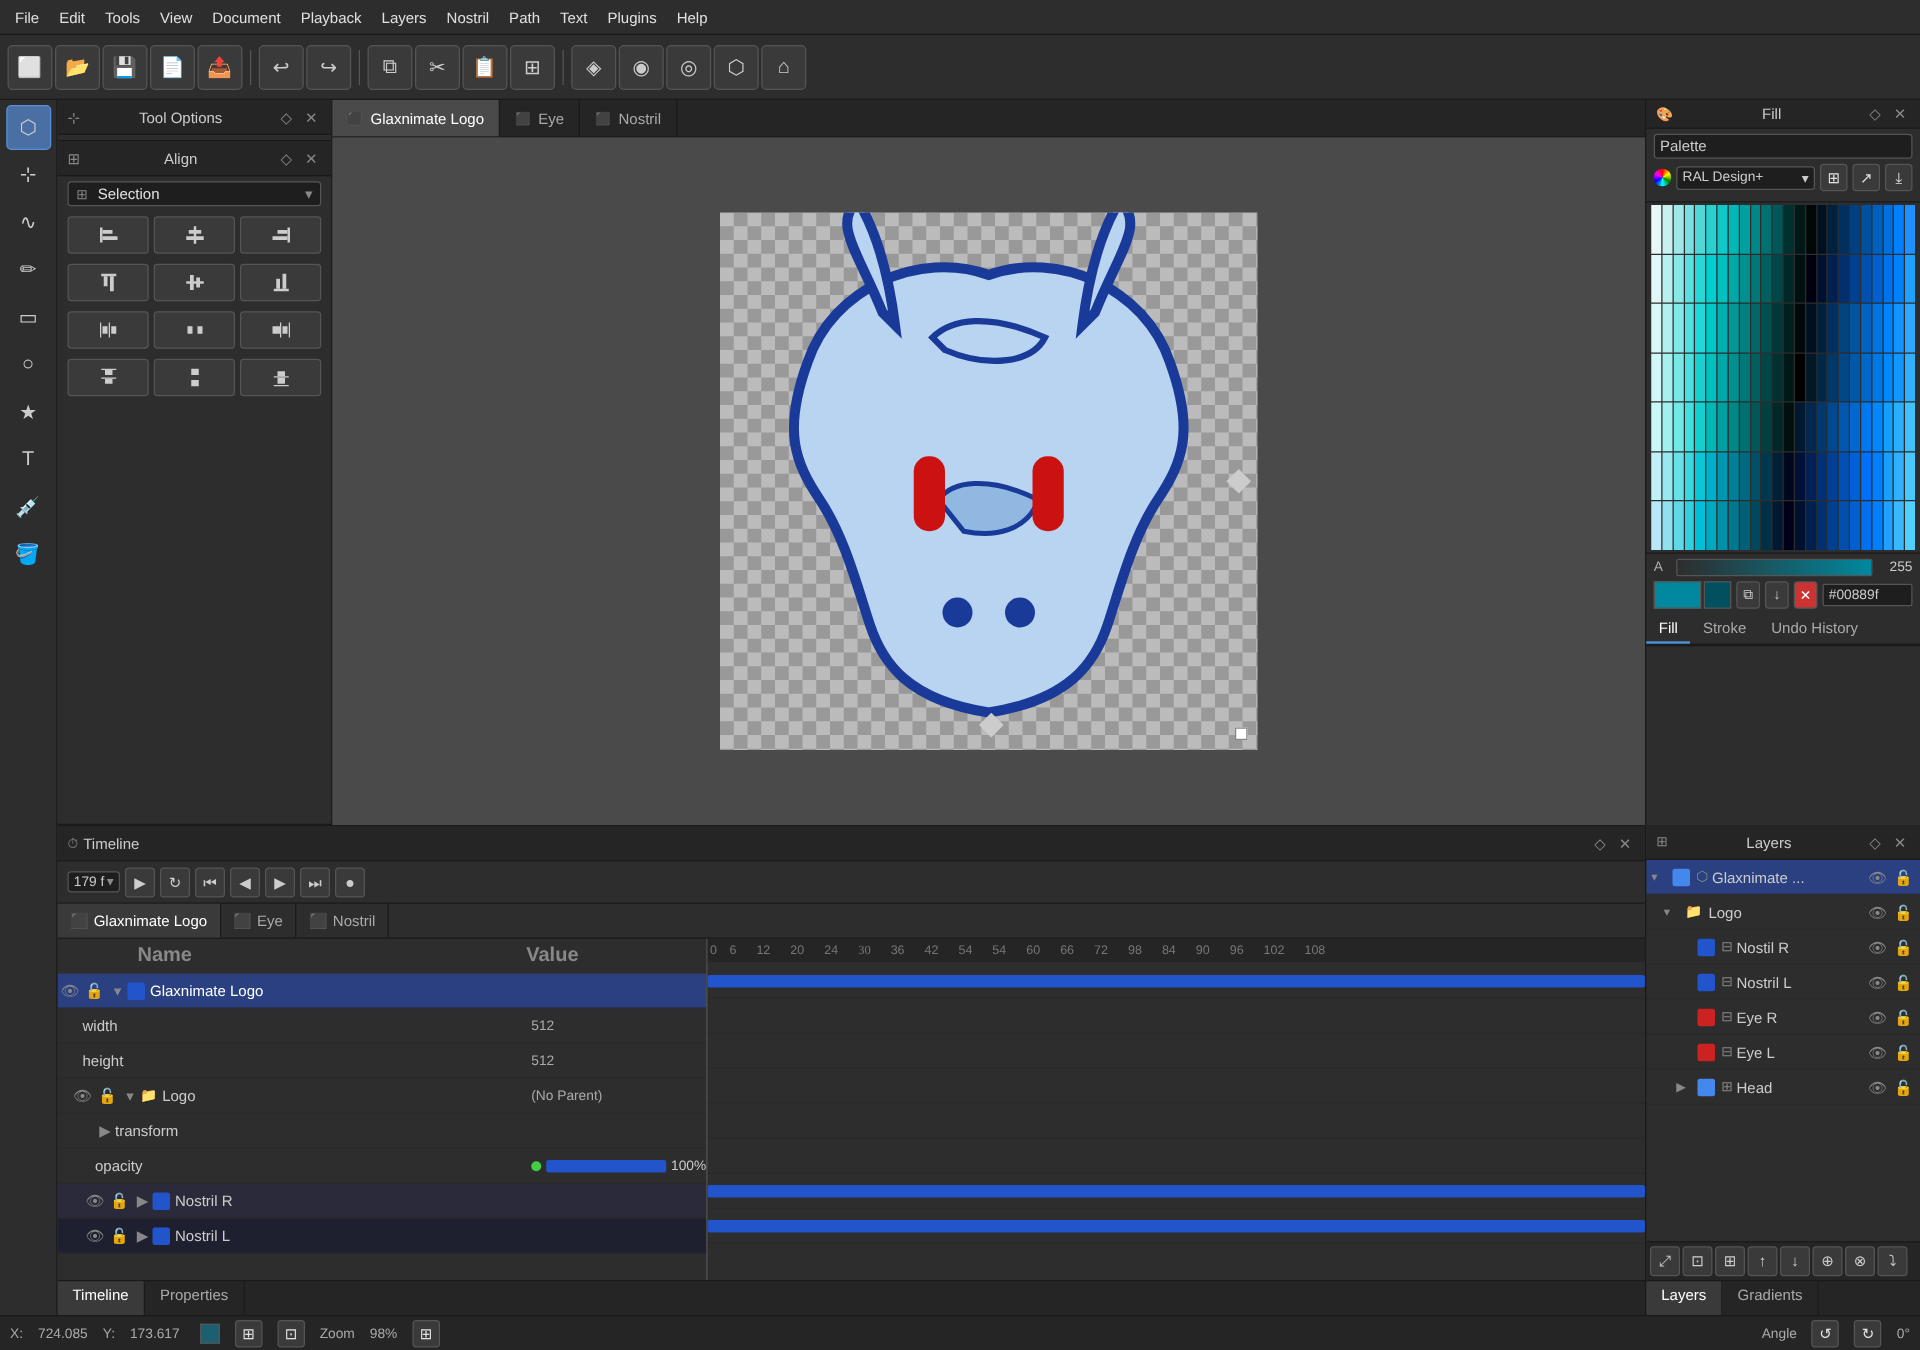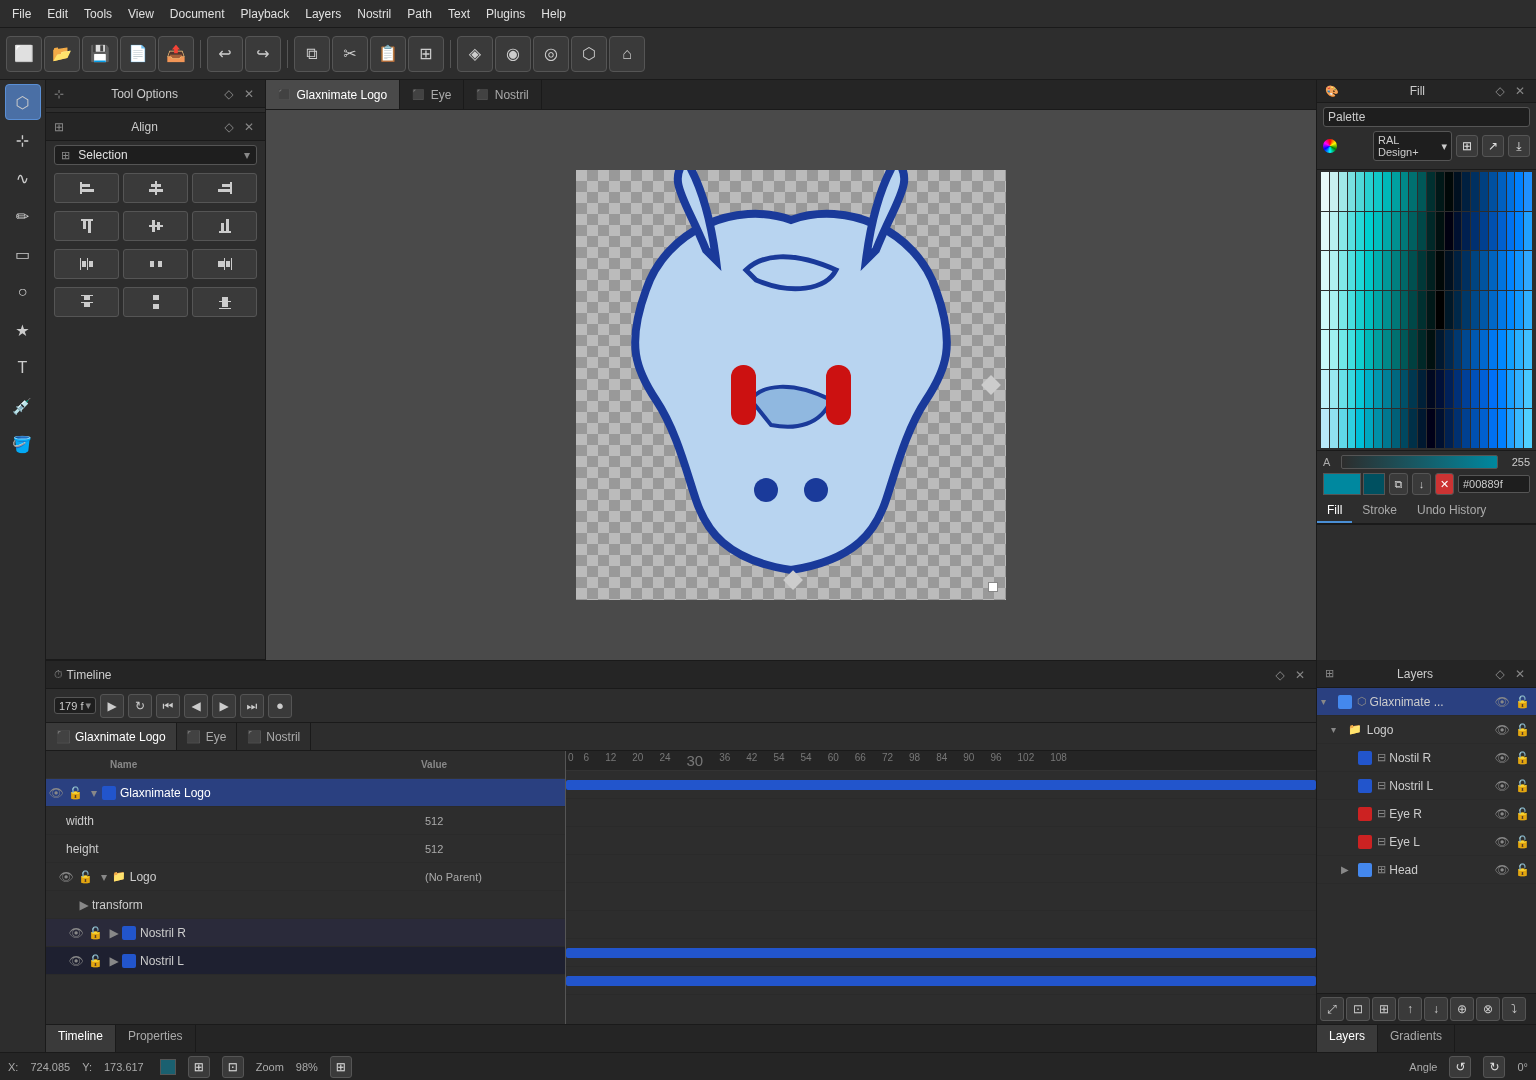--- a/index.html
+++ b/index.html
@@ -74,21 +74,21 @@
 
     .timeline-tabs { display: flex; border-bottom: 1px solid #1a1a1a; height: 28px; }
     .timeline-tab { display: flex; align-items: center; gap: 4px; padding: 0 10px; cursor: pointer; border-right: 1px solid #1a1a1a; font-size: 12px; color: #aaa; }
     .timeline-tab.active { background: #3a3a3a; color: #fff; }
 
     .timeline-content { flex: 1; display: flex; overflow: hidden; }
     .timeline-tracks { width: 520px; border-right: 1px solid #555; overflow-y: auto; }
     .timeline-ruler { flex: 1; overflow: hidden; position: relative; }
 
     .track-header-row { display: flex; align-items: center; border-bottom: 1px solid #333; height: 28px; background: #2d2d2d; padding: 0 4px; }
-    .track-col-header { font-size: 10px; color: #888; font-weight: bold; }
+    .track-col-header { font-size: 16px; color: #888; font-weight: bold; }
 
     .track-row { display: flex; align-items: center; border-bottom: 1px solid #2a2a2a; height: 28px; }
     .track-row.selected { background: #2a4080; }
     .track-visibility { width: 20px; height: 28px; display: flex; align-items: center; justify-content: center; cursor: pointer; color: #888; font-size: 12px; }
     .track-lock { width: 20px; height: 28px; display: flex; align-items: center; justify-content: center; cursor: pointer; color: #888; font-size: 12px; }
     .track-expand { width: 16px; height: 28px; display: flex; align-items: center; justify-content: center; cursor: pointer; color: #888; }
     .track-name { font-size: 12px; color: #ccc; flex: 1; }
     .track-name.highlight { color: #fff; font-weight: 500; }
     .track-value { font-size: 11px; color: #aaa; width: 140px; }
 
@@ -376,21 +376,21 @@
               <div class="panel-ctrl-btn">✕</div>
             </div>
           </div>
 
           <div style="padding: 4px 6px; border-bottom:1px solid #1a1a1a;">
             <div style="display:flex; align-items:center; background:#1e1e1e; border:1px solid #555; border-radius:3px; padding:2px 4px; margin-bottom:4px;">
               <span style="font-size:12px; color:#ccc;">Palette</span>
             </div>
             <div style="display:flex; align-items:center; gap:4px; margin-bottom:4px;">
               <div style="width:14px; height:14px; border-radius:50%; background: conic-gradient(red, yellow, green, cyan, blue, magenta, red);"></div>
-              <div style="flex:1; background:#1e1e1e; border:1px solid #555; border-radius:3px; padding:2px 4px; font-size:11px; color:#ccc; cursor:pointer; display:flex; align-items:center; justify-content:space-between;margin-left:32px;">
+              <div style="flex:1; background:#1e1e1e; border:1px solid #555; border-radius:3px; padding:2px 4px; font-size:11px; color:#ccc; cursor:pointer; display:flex; align-items:center; justify-content:space-between;">
                 <span>RAL Design+</span>
                 <span>▾</span>
               </div>
               <div style="width:22px; height:22px; background:#3a3a3a; border:1px solid #555; border-radius:3px; display:flex; align-items:center; justify-content:center; cursor:pointer;">⊞</div>
               <div style="width:22px; height:22px; background:#3a3a3a; border:1px solid #555; border-radius:3px; display:flex; align-items:center; justify-content:center; cursor:pointer;">↗</div>
               <div style="width:22px; height:22px; background:#3a3a3a; border:1px solid #555; border-radius:3px; display:flex; align-items:center; justify-content:center; cursor:pointer;">⤓</div>
             </div>
           </div>
 
           <div style="padding:2px 4px; overflow:hidden; height:280px;">
@@ -668,20 +668,28 @@
               <span style="font-size:11px; margin-right:4px; color:#888;">📁</span>
               <span class="track-name">Logo</span>
               <span class="track-value">(No Parent)</span>
             </div>
 
             <div class="track-row" style="padding-left:30px;">
               <div class="track-expand">▶</div>
               <span class="track-name">transform</span>
             </div>
 
+            <div class="track-row" style="padding-left:30px;">
+              <span class="track-name">opacity</span>
+              <div style="display:flex; align-items:center; gap:4px; width:140px;">
+                <span style="width:8px; height:8px; border-radius:50%; background:#44cc44; display:inline-block; flex-shrink:0;"></span>
+                <div style="flex:1; height:10px; background:#2255cc; border-radius:2px;"></div>
+                <span style="font-size:11px; color:#ccc;">100%</span>
+              </div>
+            </div>
 
             <div class="track-row" style="padding-left:20px; background:#2a2a3a;">
               <div class="track-visibility">👁</div>
               <div class="track-lock">🔓</div>
               <div class="track-expand">▶</div>
               <div style="width:14px; height:14px; background:#2255cc; border-radius:2px; margin-right:4px; flex-shrink:0;"></div>
               <span class="track-name">Nostril R</span>
             </div>
 
             <div class="track-row" style="padding-left:20px; background:#1e2030;">
@@ -694,21 +702,21 @@
           </div>
 
           <div class="timeline-ruler">
             <div class="ruler-area">
               <div style="display:flex; width:100%; overflow:hidden;">
                 <span style="font-size:10px; color:#777; padding: 0 2px;">0</span>
                 <span style="font-size:10px; color:#777; padding: 0 8px;">6</span>
                 <span style="font-size:10px; color:#777; padding: 0 8px;">12</span>
                 <span style="font-size:10px; color:#777; padding: 0 8px;">20</span>
                 <span style="font-size:10px; color:#777; padding: 0 8px;">24</span>
-                <span style="font-size:15px; color:#777; padding: 0 8px;">30</span>
+                <span style="font-size:10px; color:#777; padding: 0 8px; font-family: Liberation Serif, serif;">30</span>
                 <span style="font-size:10px; color:#777; padding: 0 8px;">36</span>
                 <span style="font-size:10px; color:#777; padding: 0 8px;">42</span>
                 <span style="font-size:10px; color:#777; padding: 0 8px;">54</span>
                 <span style="font-size:10px; color:#777; padding: 0 8px;">54</span>
                 <span style="font-size:10px; color:#777; padding: 0 8px;">60</span>
                 <span style="font-size:10px; color:#777; padding: 0 8px;">66</span>
                 <span style="font-size:10px; color:#777; padding: 0 8px;">72</span>
                 <span style="font-size:10px; color:#777; padding: 0 8px;">98</span>
                 <span style="font-size:10px; color:#777; padding: 0 8px;">84</span>
                 <span style="font-size:10px; color:#777; padding: 0 8px;">90</span>

